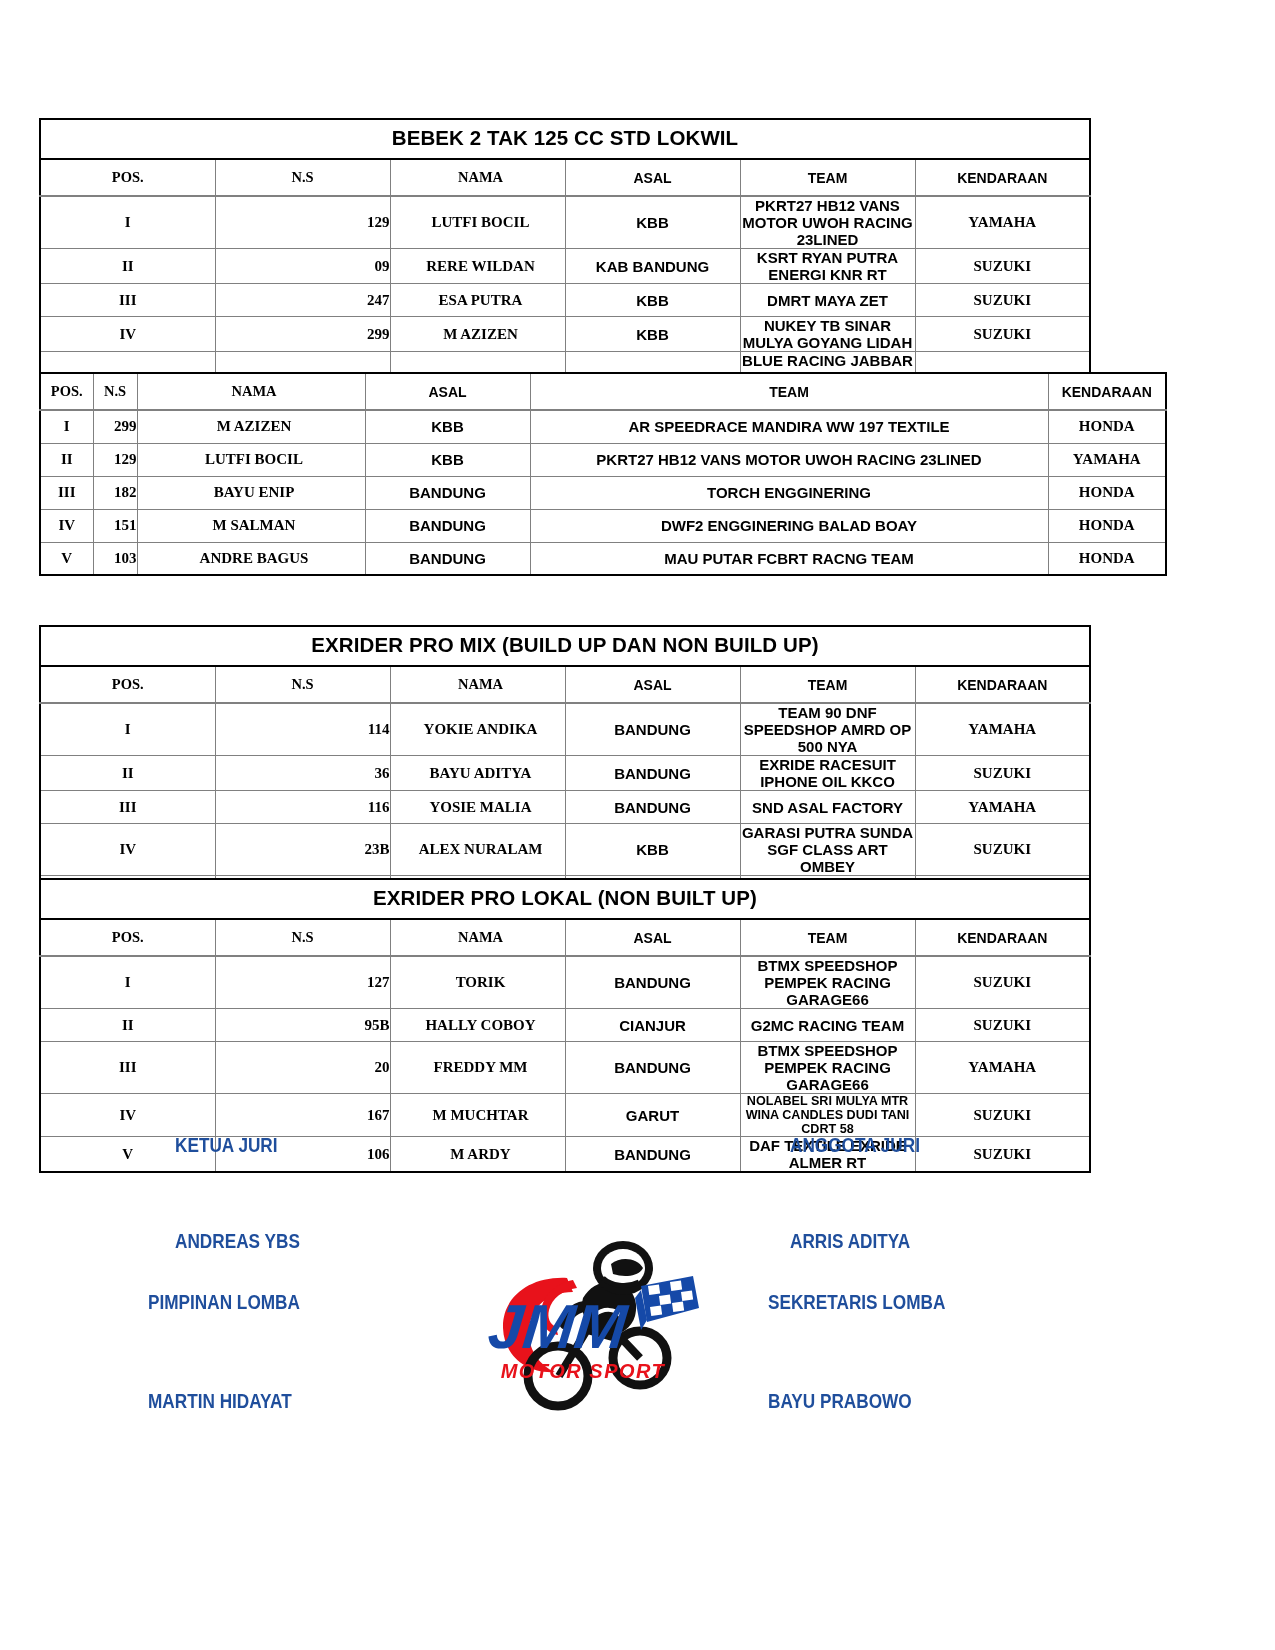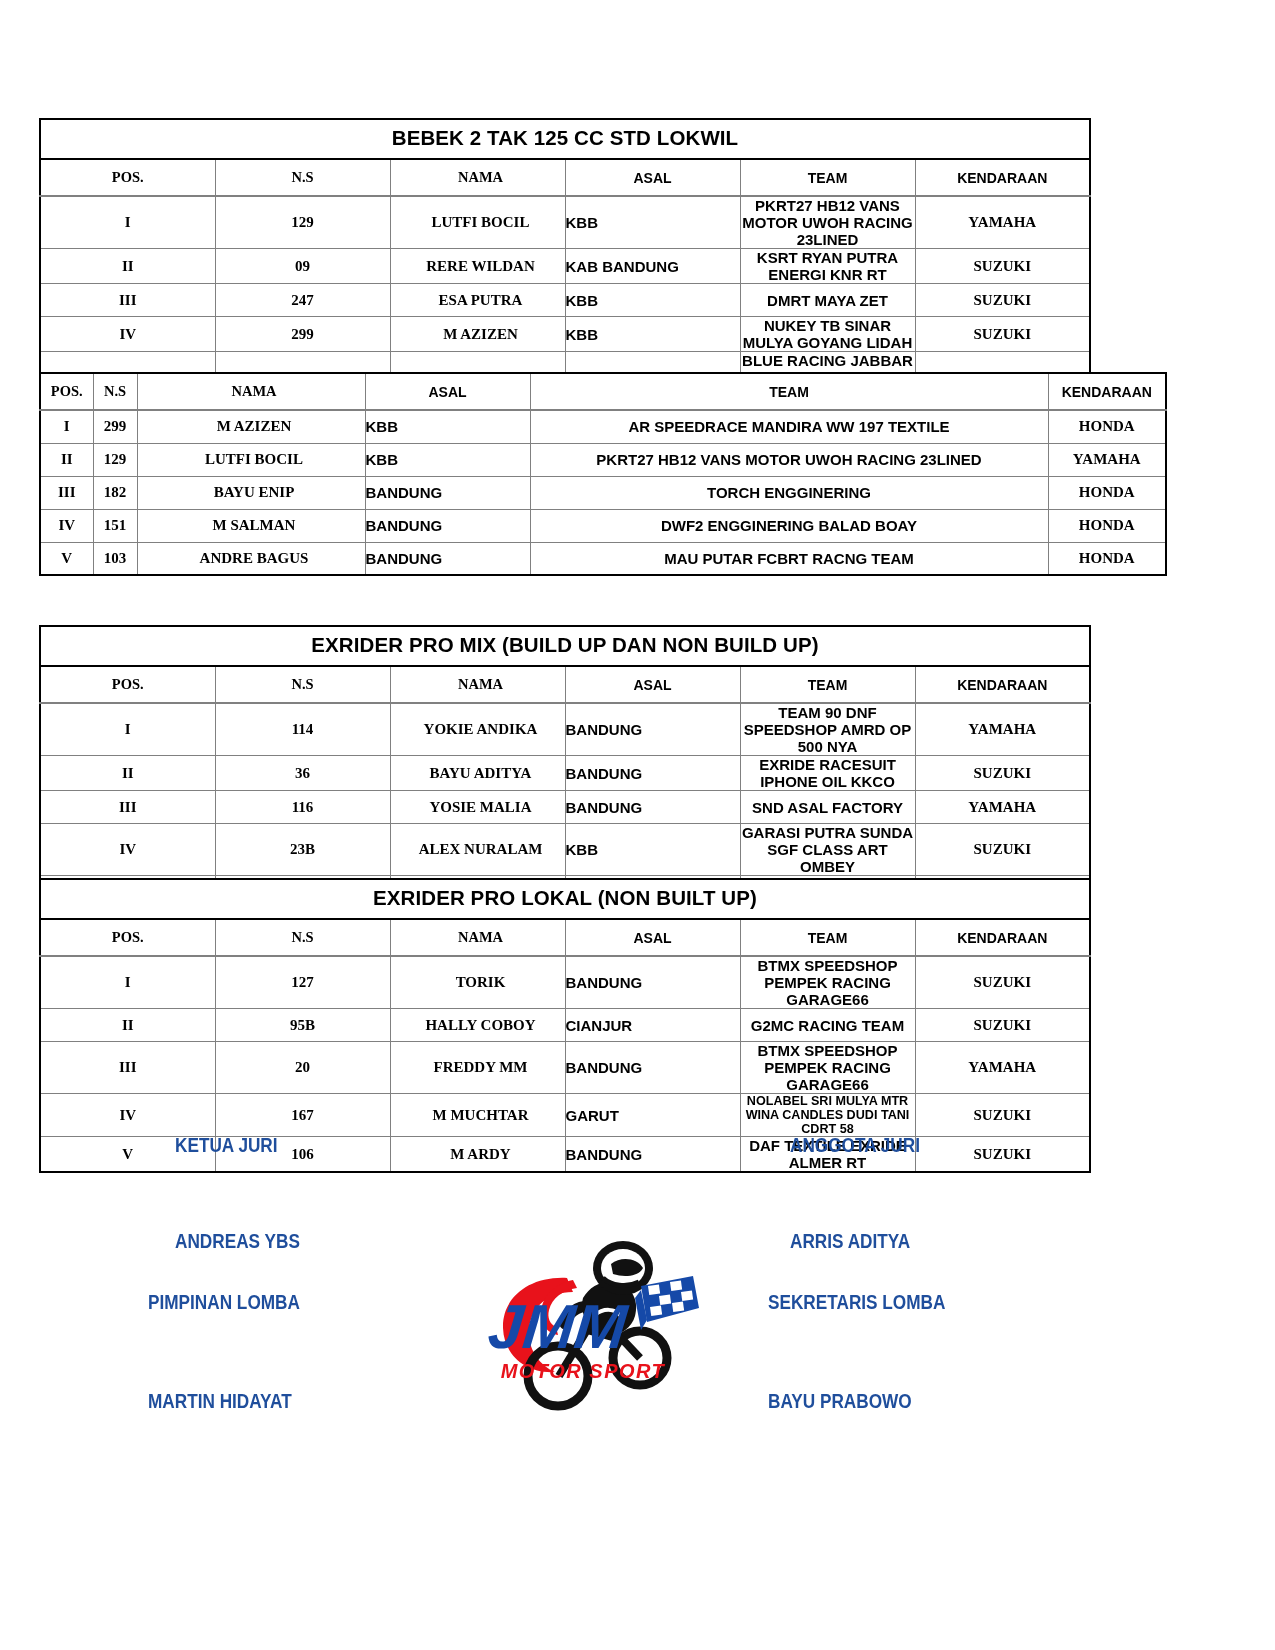--- a/index.html
+++ b/index.html
@@ -83,24 +83,24 @@
     height: 33px;
     font-weight: bold;
     font-size: 15px;
     border-top: 1px solid #808080;
     border-bottom: 1px solid #808080;
     border-left: 1px solid #808080;
     border-right: 1px solid #808080;
   }
 
   td.c-pos   { width: 53px;  text-align: center; font-family: "Liberation Serif", serif; font-size: 16px; }
-  td.c-ns    { width: 44px;  text-align: center; font-family: "Liberation Serif", serif; font-size: 16px; }
+  td.c-ns    { width: 44px;  text-align: right; font-family: "Liberation Serif", serif; font-size: 16px; }
   td.c-nama  { width: 228px; text-align: center; padding-left: 6px;
                font-family: "Liberation Serif", serif; font-size: 16px; }
-  td.c-asal  { width: 165px; font-size: 15px; }
+  td.c-asal  { width: 165px; text-align: center; font-size: 15px; }
   td.c-team  { width: 518px; text-align: center; font-size: 14.6px; }
   td.c-kend  { width: 118px; text-align: center;
                font-family: "Liberation Serif", serif; font-size: 16px;
                border-left: 2px solid #808080; }
 
   tr.head-row td.c-kend { font-family: "Liberation Sans", sans-serif; font-size: 14px; }
 
   
   td.c-team.shrink { font-size: 12.6px; }
 

